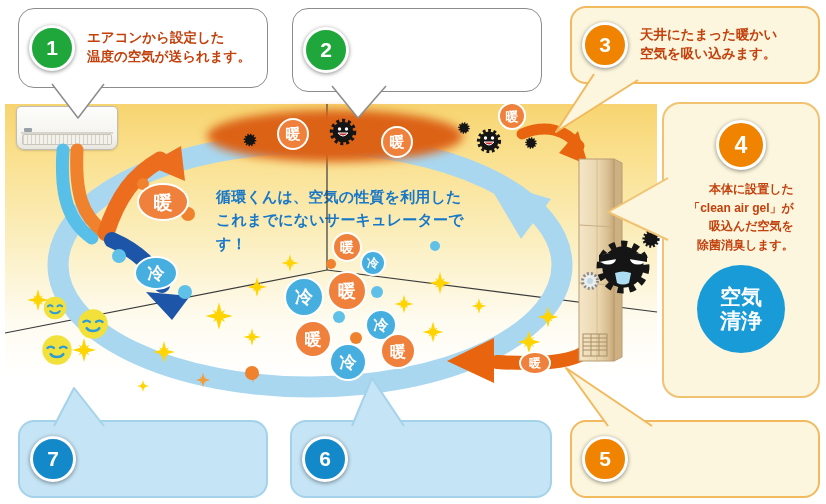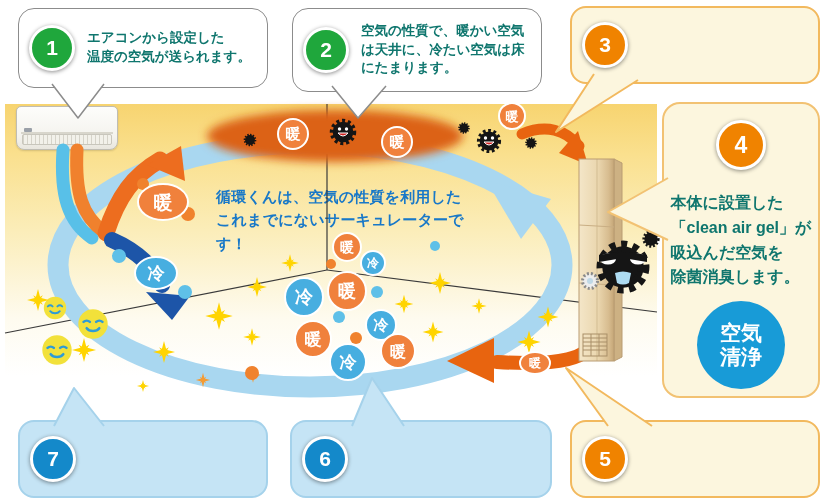--- a/index.html
+++ b/index.html
@@ -26,35 +26,35 @@
   
   .callout{position:absolute;display:flex;align-items:center;gap:12px;box-sizing:border-box;
     padding:8px 12px 8px 10px;border-radius:16px;}
   .callout.white{background:#ffffff;border:1.5px solid #8C8C8C;}
   .callout.cream{background:#FCF6DE;border:2px solid #F2B95E;}
   .callout.blue{background:#C5E4F5;border:2px solid #A5D2EB;}
   .num{flex:0 0 auto;width:40px;height:40px;border-radius:50%;border:3px solid #ffffff;
     box-shadow:0 1px 4px rgba(0,0,0,.45);color:#ffffff;font-size:21px;font-weight:bold;
     display:flex;align-items:center;justify-content:center;}
   .num.green{background:#1FA73C;} .num.orange{background:#F08300;} .num.nblue{background:#1489CA;}
-  .callout-text{font-size:13.5px;font-weight:bold;color:#0f766e;line-height:1.38;white-space:pre-line;}
+  .callout-text{font-size:13.5px;font-weight:bold;color:#c2410c;line-height:1.38;white-space:pre-line;}
 
   #c1{left:18px;top:8px;width:250px;height:80px;}
   #c2{left:292px;top:8px;width:250px;height:84px;}
   #c3{left:570px;top:6px;width:250px;height:78px;}
   #c5{left:570px;top:420px;width:250px;height:78px;}
   #c6{left:290px;top:420px;width:262px;height:78px;}
   #c7{left:18px;top:420px;width:250px;height:78px;}
 
   
   #c4{position:absolute;left:662px;top:102px;width:158px;height:296px;box-sizing:border-box;
     background:#FCF6DE;border:2px solid #F2C273;border-radius:18px;
     display:flex;flex-direction:column;align-items:center;padding-top:16px;}
   #c4 .num{width:44px;height:44px;font-size:23px;}
-  #c4 .callout-text{text-align:left;margin-top:21px;font-size:16px;line-height:1.55;}
+  #c4 .callout-text{text-align:right;margin-top:10px;font-size:12px;line-height:1.55;}
   #purify{margin-top:11px;width:88px;height:88px;border-radius:50%;background:#189BD7;
     color:#ffffff;font-size:21px;font-weight:bold;line-height:1.15;display:flex;
     align-items:center;justify-content:center;text-align:center;white-space:pre-line;}
 
   
   #overlay{position:absolute;left:0;top:0;pointer-events:none;font-family:"Liberation Sans",sans-serif;}
 </style>
 </head>
 <body>
 
@@ -71,26 +71,25 @@
   <div id="caption">循環くんは、空気の性質を利用した
 これまでにないサーキュレーターです！</div>
 
   <div id="c1" class="callout white">
     <span class="num green">1</span>
     <span class="callout-text">エアコンから設定した
 温度の空気が送られます。</span>
   </div>
   <div id="c2" class="callout white">
     <span class="num green">2</span>
-    <span class="callout-text">空気の性質で、暖かい空気
-は天井に、冷たい空気は床
-にたまります。</span>
   </div>
   <div id="c3" class="callout cream">
     <span class="num orange">3</span>
+    <span class="callout-text">天井にたまった暖かい
+空気を吸い込みます。</span>
   </div>
   <div id="c4">
     <span class="num orange">4</span>
     <span class="callout-text">本体に設置した
 「clean air gel」が
 吸込んだ空気を
 除菌消臭します。</span>
     <div id="purify">空気
 清浄</div>
   </div>

